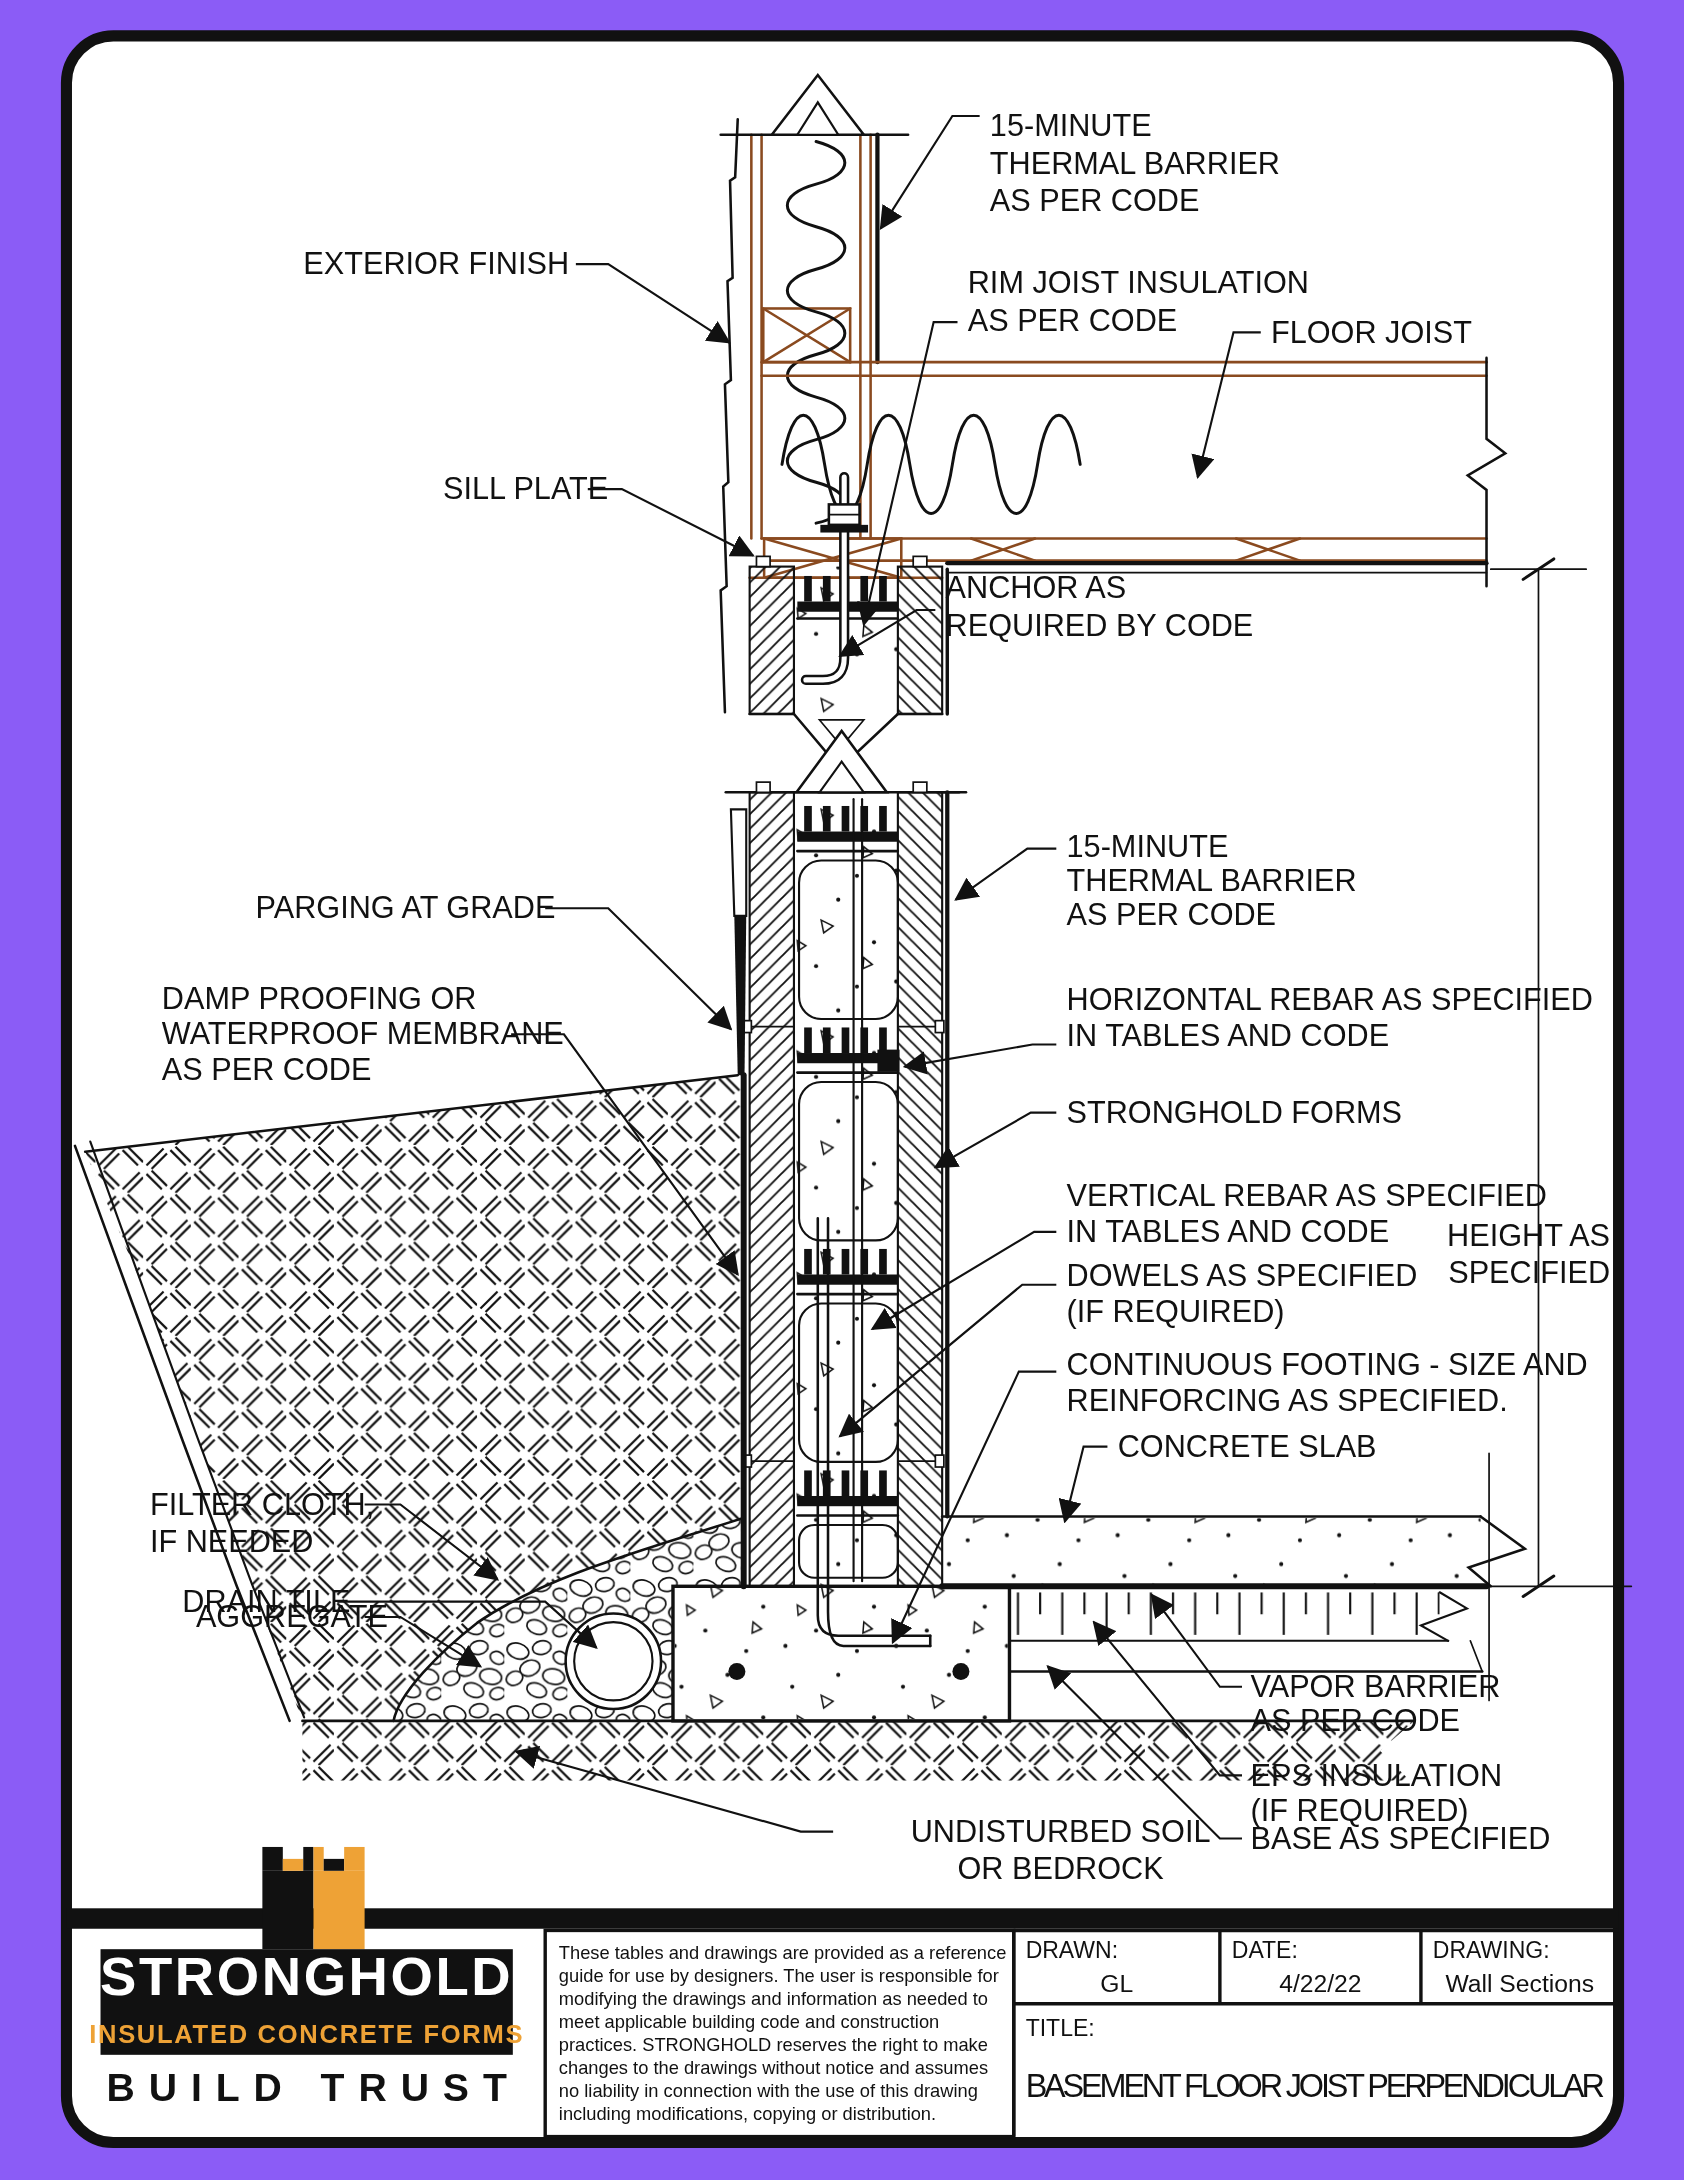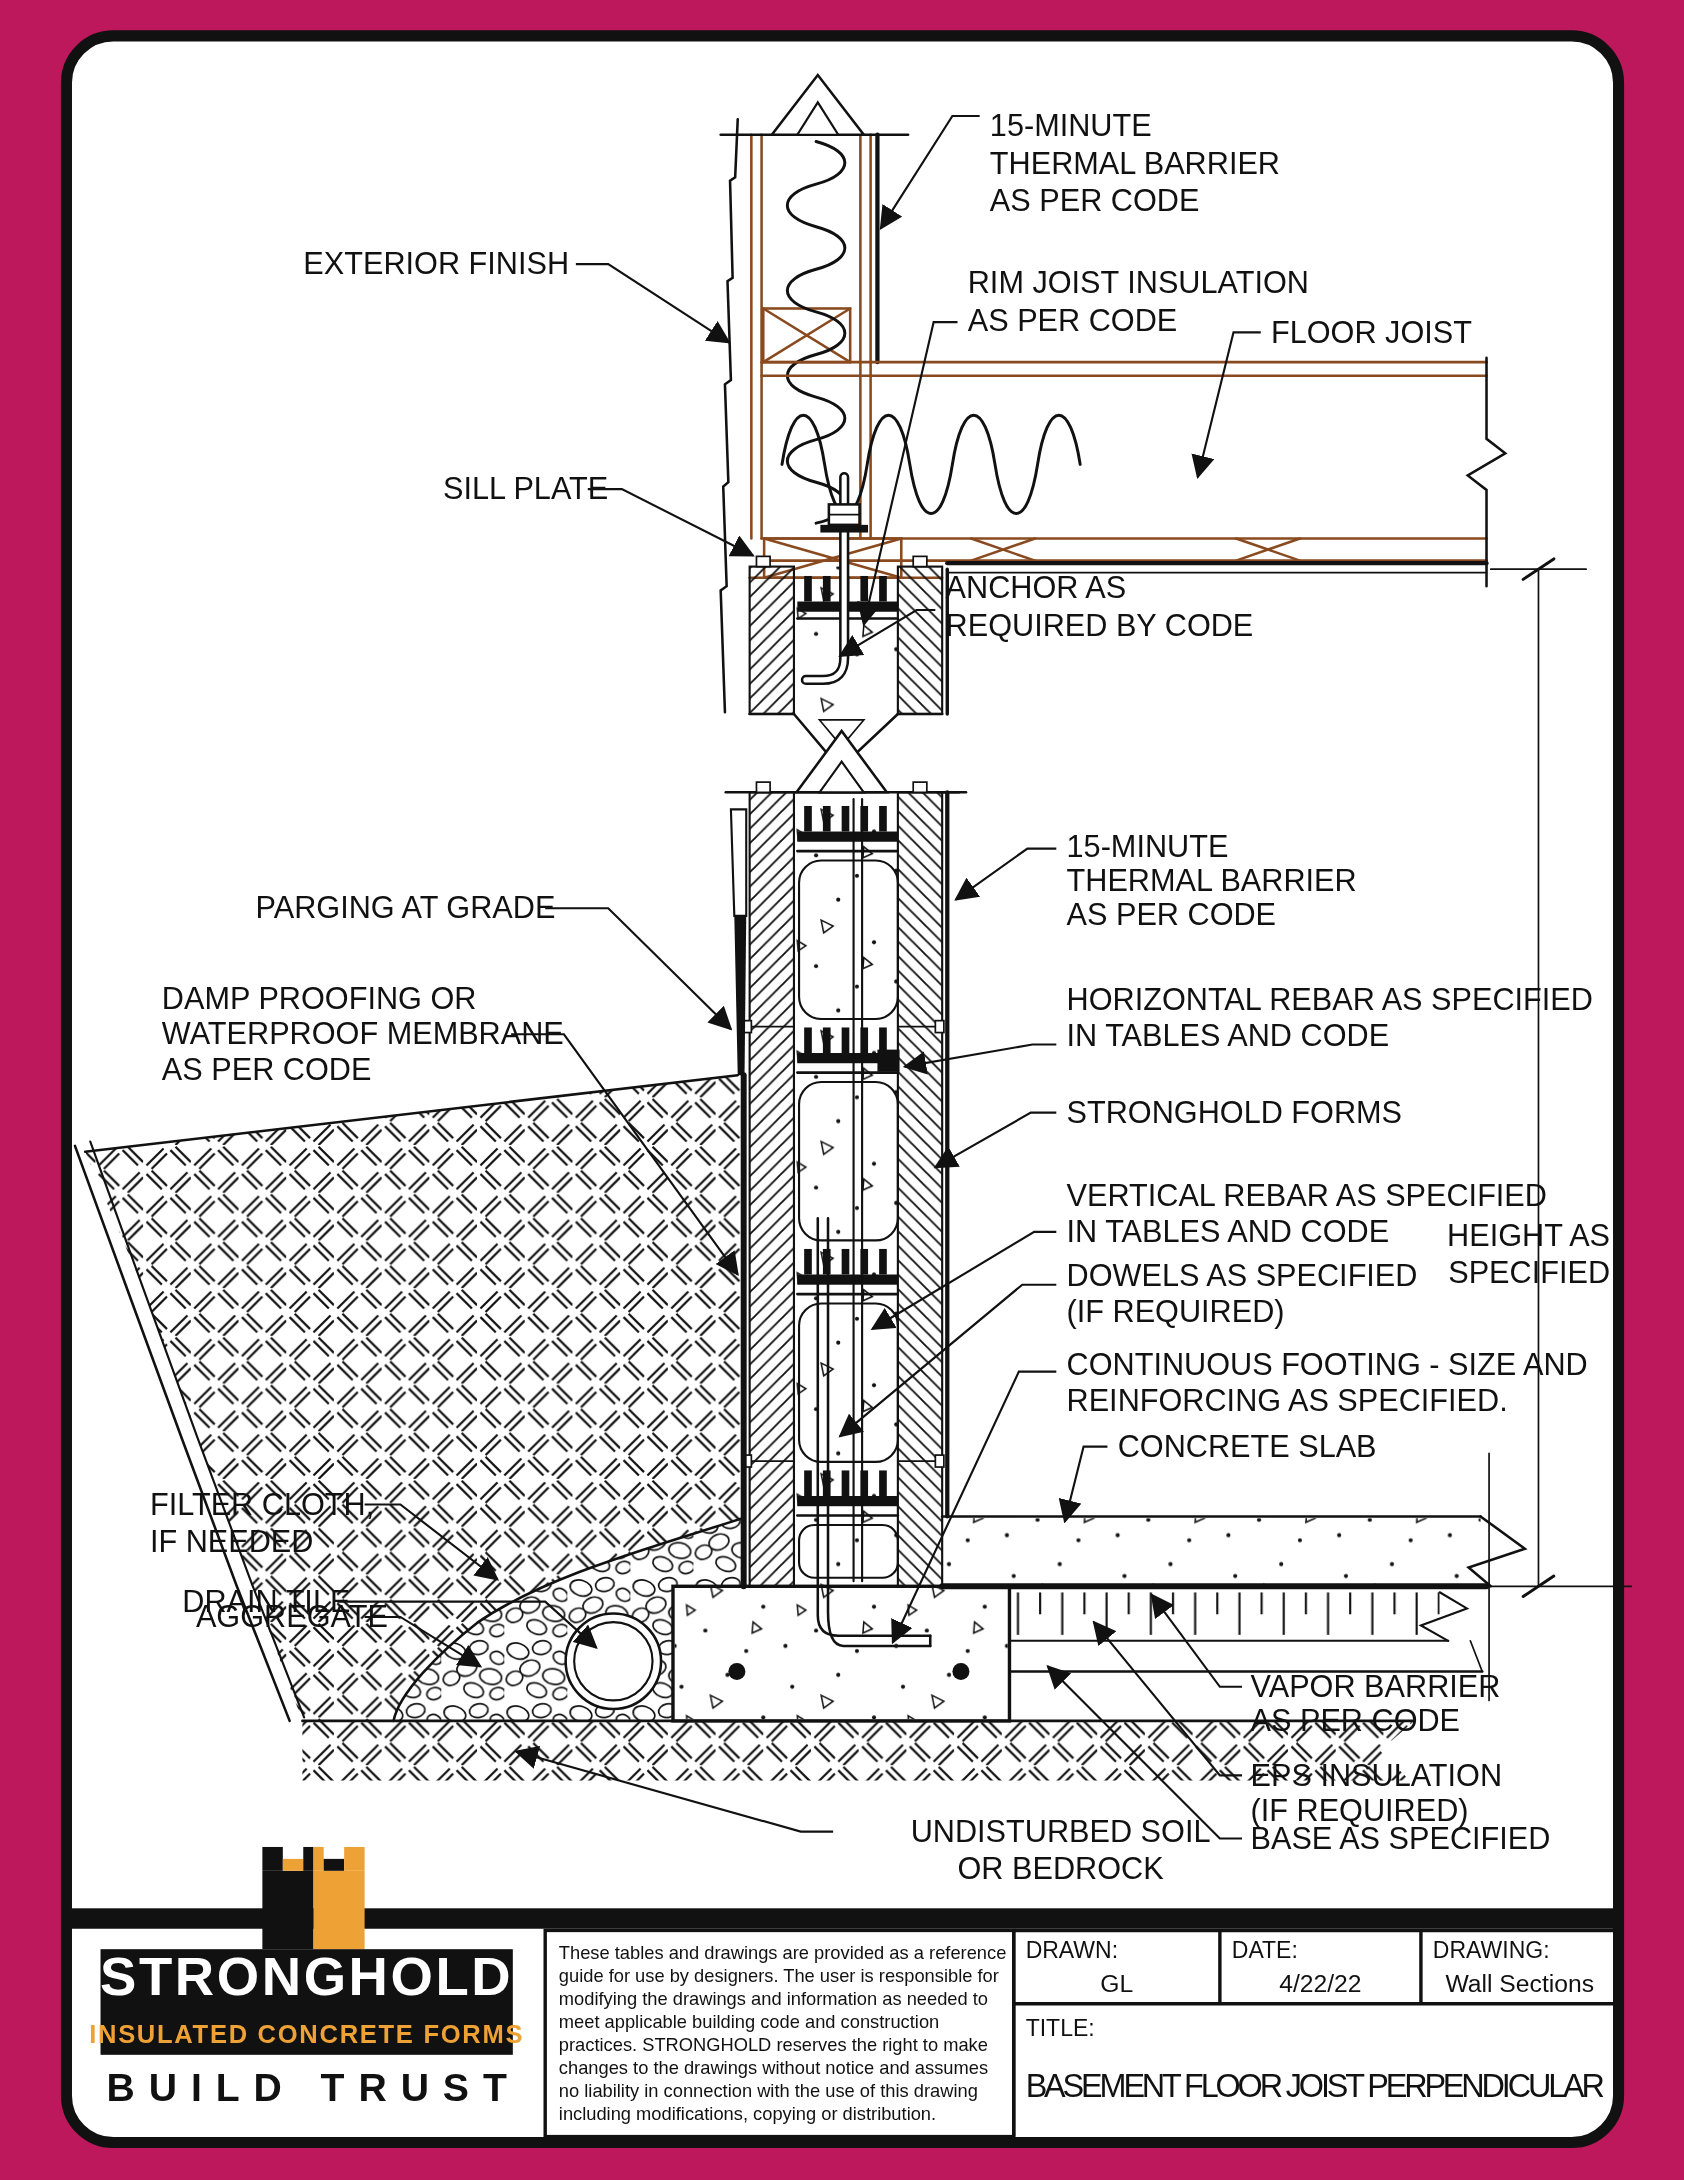--- a/index.html
+++ b/index.html
@@ -1,16 +1,16 @@
 <!DOCTYPE html>
 <html style="font-size:13.6px"><head>
 <meta charset="utf-8">
 <style>
   html,body{margin:0;padding:0;background:#fff;}
-  #page{width:1685px;height:2181px;position:relative;background:#be185d;}
+  #page{width:1685px;height:2181px;position:relative;background:#8b5cf6;}
   svg{display:block;}
   text{font-family:"Liberation Sans",sans-serif;fill:#111;}
   .lbl{font-size:36px;}
   .tbl{font-size:27px;}
   .tbv{font-size:29px;}
   .disc{font-size:21.5px;}
   .logo-main{font-size:64px;font-weight:bold;letter-spacing:3px;fill:#fff;}
   .logo-sub{font-size:30px;font-weight:bold;letter-spacing:2px;fill:#EEA236;}
   .logo-tag{font-size:46px;font-weight:bold;fill:#111;}
   .big-title{font-size:38px;}

